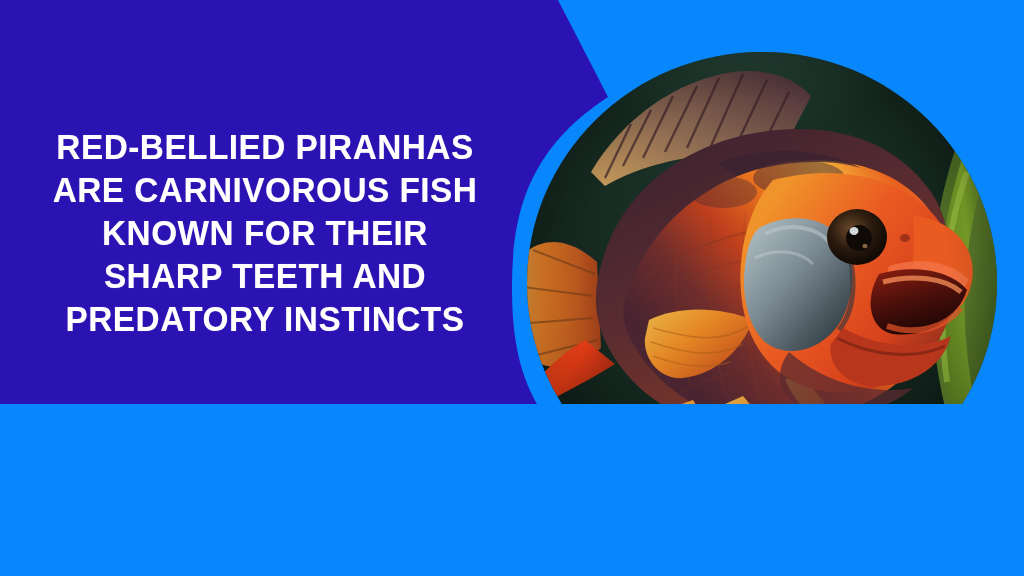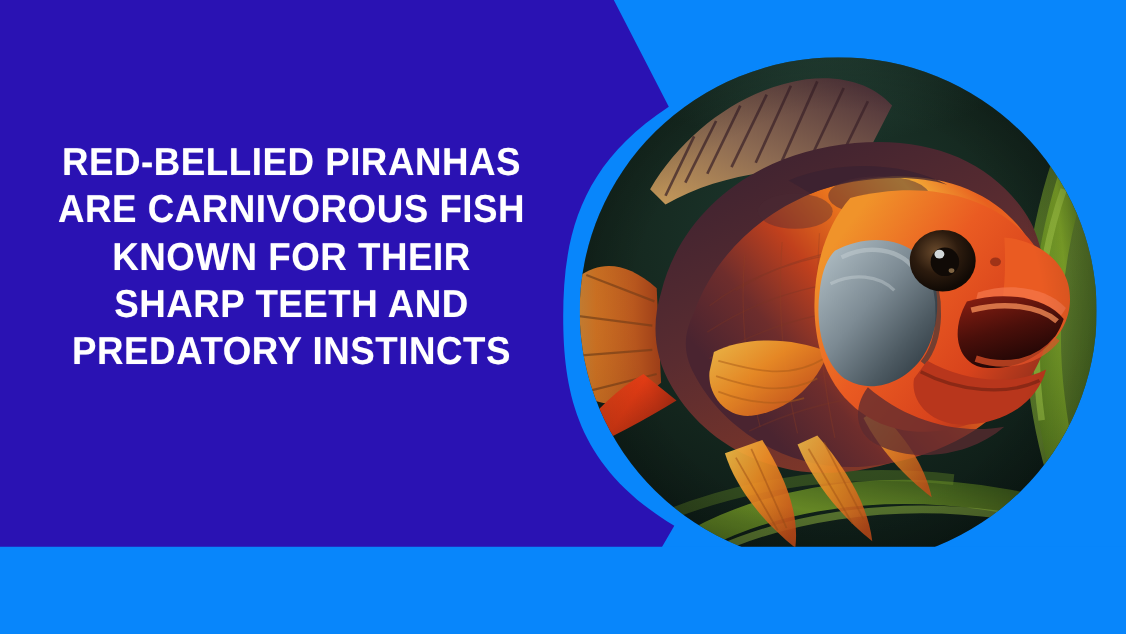--- a/index.html
+++ b/index.html
@@ -7,21 +7,21 @@
 
   html, body {
     width:1024px; height:576px;
     overflow:hidden;
     background:#0886fb;
     font-family:"Liberation Sans","DejaVu Sans",sans-serif;
   }
 
   #poster {
     position:relative;
-    width:1024px; height:497px;
+    width:1024px; height:404px;
     overflow:hidden;
   }
 
   
   .bg-light {
     position:absolute; inset:0;
     background:#0886fb;
   }
 
   .bg-dark-svg {

